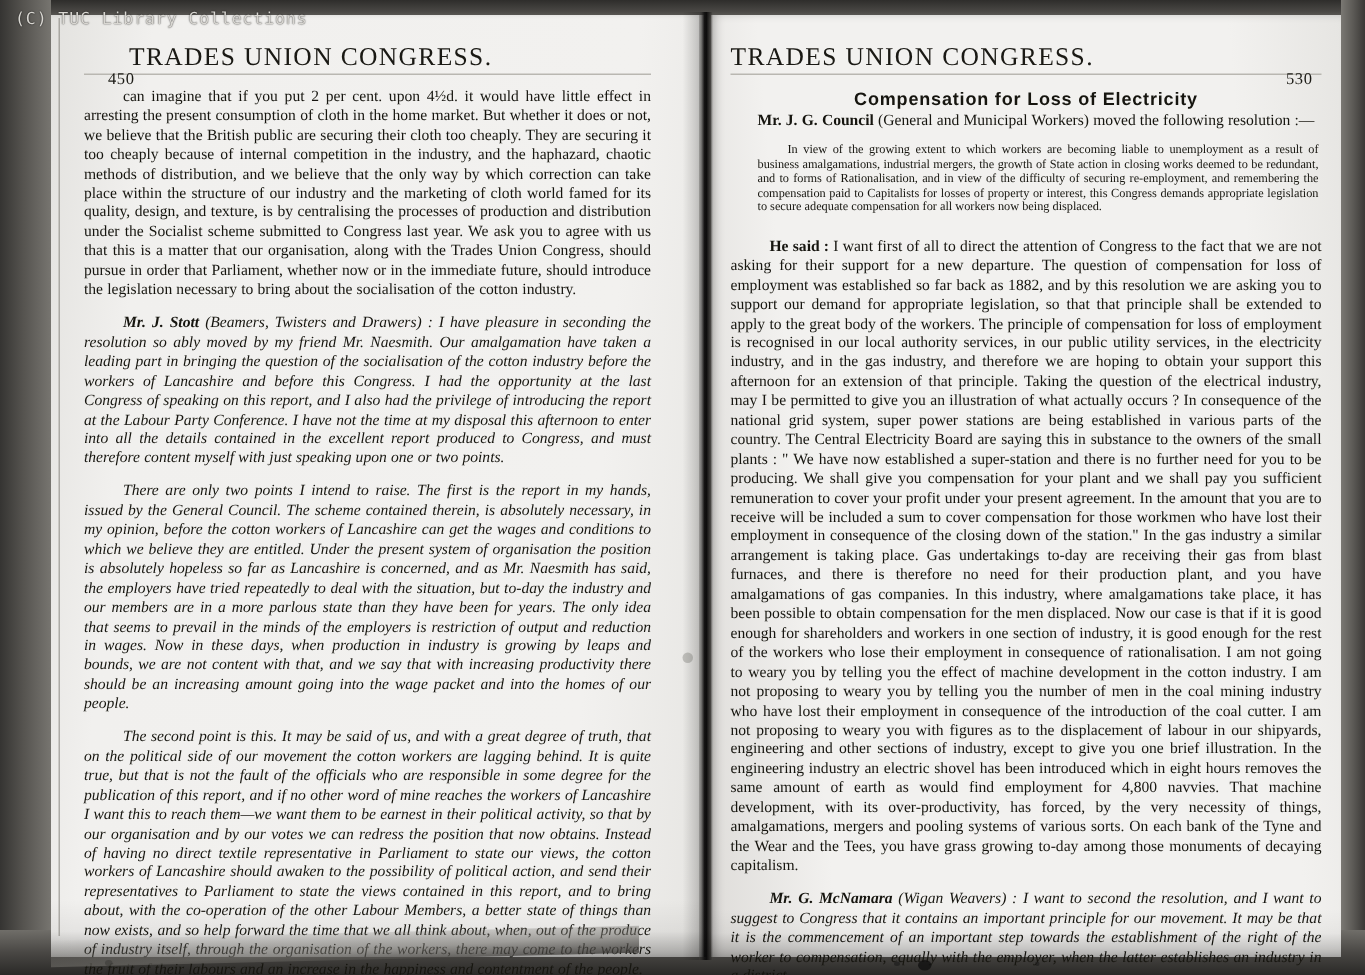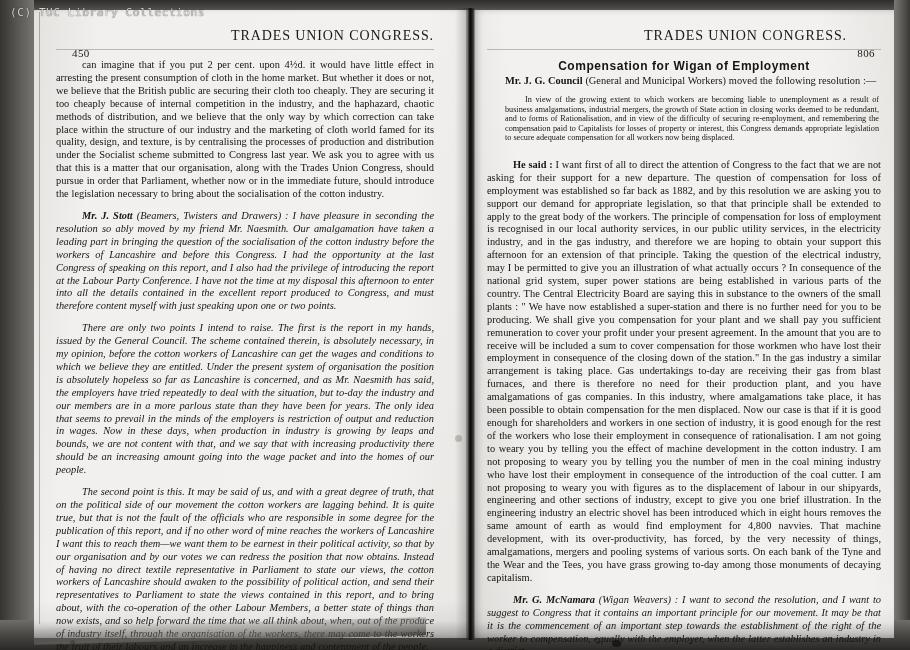--- a/index.html
+++ b/index.html
@@ -115,23 +115,23 @@
   }
   .runhead .folio {
     position: absolute;
     font-size: 11px;
     letter-spacing: .4px;
     top: 19px;
   }
   .runhead .title {
     position: absolute;
     left: 0; right: 0;
-    text-align: right;
+    text-align: left;
     top: 0;
-    font-size: 14px;
+    font-size: 17px;
   }
   .runhead-left  .folio { left: 16px; }
   .runhead-right .folio { right: 6px; }
   .runhead-right .title { left: 0; right: 34px; }
   .runhead-left  .title { left: 30px; right: 0; }
 
   .rule {
     height: 1px;
     background: #b9b7b1;
     margin: 1px 0 9px 0;
@@ -244,25 +244,25 @@
     <p class="body nogap">can imagine that if you put 2 per cent. upon 4½d. it would have little effect in arresting the present consumption of cloth in the home market. But whether it does or not, we believe that the British public are securing their cloth too cheaply. They are securing it too cheaply because of internal competition in the industry, and the haphazard, chaotic methods of distribution, and we believe that the only way by which correction can take place within the structure of our industry and the marketing of cloth world famed for its quality, design, and texture, is by centralising the processes of production and distribution under the Socialist scheme submitted to Congress last year. We ask you to agree with us that this is a matter that our organisation, along with the Trades Union Congress, should pursue in order that Parliament, whether now or in the immediate future, should introduce the legislation necessary to bring about the socialisation of the cotton industry.</p>
     <p class="body"><span class="speaker">Mr. J. Stott</span> (Beamers, Twisters and Drawers) : I have pleasure in seconding the resolution so ably moved by my friend Mr. Naesmith. Our amalgamation have taken a leading part in bringing the question of the socialisation of the cotton industry before the workers of Lancashire and before this Congress. I had the opportunity at the last Congress of speaking on this report, and I also had the privilege of introducing the report at the Labour Party Conference. I have not the time at my disposal this afternoon to enter into all the details contained in the excellent report produced to Congress, and must therefore content myself with just speaking upon one or two points.</p>
     <p class="body">There are only two points I intend to raise. The first is the report in my hands, issued by the General Council. The scheme contained therein, is absolutely necessary, in my opinion, before the cotton workers of Lancashire can get the wages and conditions to which we believe they are entitled. Under the present system of organisation the position is absolutely hopeless so far as Lancashire is concerned, and as Mr. Naesmith has said, the employers have tried repeatedly to deal with the situation, but to-day the industry and our members are in a more parlous state than they have been for years. The only idea that seems to prevail in the minds of the employers is restriction of output and reduction in wages. Now in these days, when production in industry is growing by leaps and bounds, we are not content with that, and we say that with increasing productivity there should be an increasing amount going into the wage packet and into the homes of our people.</p>
     <p class="body">The second point is this. It may be said of us, and with a great degree of truth, that on the political side of our movement the cotton workers are lagging behind. It is quite true, but that is not the fault of the officials who are responsible in some degree for the publication of this report, and if no other word of mine reaches the workers of Lancashire I want this to reach them—we want them to be earnest in their political activity, so that by our organisation and by our votes we can redress the position that now obtains. Instead of having no direct textile representative in Parliament to state our views, the cotton workers of Lancashire should awaken to the possibility of political action, and send their representatives to Parliament to state the views contained in this report, and to bring about, with the co-operation of the other Labour Members, a better state of things than now exists, and so help forward the time that we all think about, when, out of the produce of industry itself, through the organisation of the workers, there may come to the workers the fruit of their labours and an increase in the happiness and contentment of the people.</p>
 
   </div>
 
   <div class="col col-right">
     <div class="runhead runhead-right">
       <span class="title">TRADES UNION CONGRESS.</span>
-      <span class="folio">806</span>
+      <span class="folio">530</span>
     </div>
     <div class="rule"></div>
 
-    <h2 class="section-head">Compensation for Wigan of Employment</h2>
+    <h2 class="section-head">Compensation for Loss of Electricity</h2>
 
     <p class="body nogap" style="text-indent:18px"><span class="speaker">Mr. J. G. Council</span> (General and Municipal Workers) moved the following resolution :—</p>
 
     <p class="resolution">In view of the growing extent to which workers are becoming liable to unemployment as a result of business amalgamations, industrial mergers, the growth of State action in closing works deemed to be redundant, and to forms of Rationalisation, and in view of the difficulty of securing re-employment, and remembering the compensation paid to Capitalists for losses of property or interest, this Congress demands appropriate legislation to secure adequate compensation for all workers now being displaced.</p>
 
     <p class="body"><span class="speaker">He said :</span> I want first of all to direct the attention of Congress to the fact that we are not asking for their support for a new departure. The question of compensation for loss of employment was established so far back as 1882, and by this resolution we are asking you to support our demand for appropriate legislation, so that that principle shall be extended to apply to the great body of the workers. The principle of compensation for loss of employment is recognised in our local authority services, in our public utility services, in the electricity industry, and in the gas industry, and therefore we are hoping to obtain your support this afternoon for an extension of that principle. Taking the question of the electrical industry, may I be permitted to give you an illustration of what actually occurs ? In consequence of the national grid system, super power stations are being established in various parts of the country. The Central Electricity Board are saying this in substance to the owners of the small plants : " We have now established a super-station and there is no further need for you to be producing. We shall give you compensation for your plant and we shall pay you sufficient remuneration to cover your profit under your present agreement. In the amount that you are to receive will be included a sum to cover compensation for those workmen who have lost their employment in consequence of the closing down of the station." In the gas industry a similar arrangement is taking place. Gas undertakings to-day are receiving their gas from blast furnaces, and there is therefore no need for their production plant, and you have amalgamations of gas companies. In this industry, where amalgamations take place, it has been possible to obtain compensation for the men displaced. Now our case is that if it is good enough for shareholders and workers in one section of industry, it is good enough for the rest of the workers who lose their employment in consequence of rationalisation. I am not going to weary you by telling you the effect of machine development in the cotton industry. I am not proposing to weary you by telling you the number of men in the coal mining industry who have lost their employment in consequence of the introduction of the coal cutter. I am not proposing to weary you with figures as to the displacement of labour in our shipyards, engineering and other sections of industry, except to give you one brief illustration. In the engineering industry an electric shovel has been introduced which in eight hours removes the same amount of earth as would find employment for 4,800 navvies. That machine development, with its over-productivity, has forced, by the very necessity of things, amalgamations, mergers and pooling systems of various sorts. On each bank of the Tyne and the Wear and the Tees, you have grass growing to-day among those monuments of decaying capitalism.</p>
     <p class="body"><span class="speaker">Mr. G. McNamara</span> (Wigan Weavers) : I want to second the resolution, and I want to suggest to Congress that it contains an important principle for our movement. It may be that it is the commencement of an important step towards the establishment of the right of the worker to compensation, equally with the employer, when the latter establishes an industry in a district,</p>
   </div>
 
   <div class="curl-left"></div>

